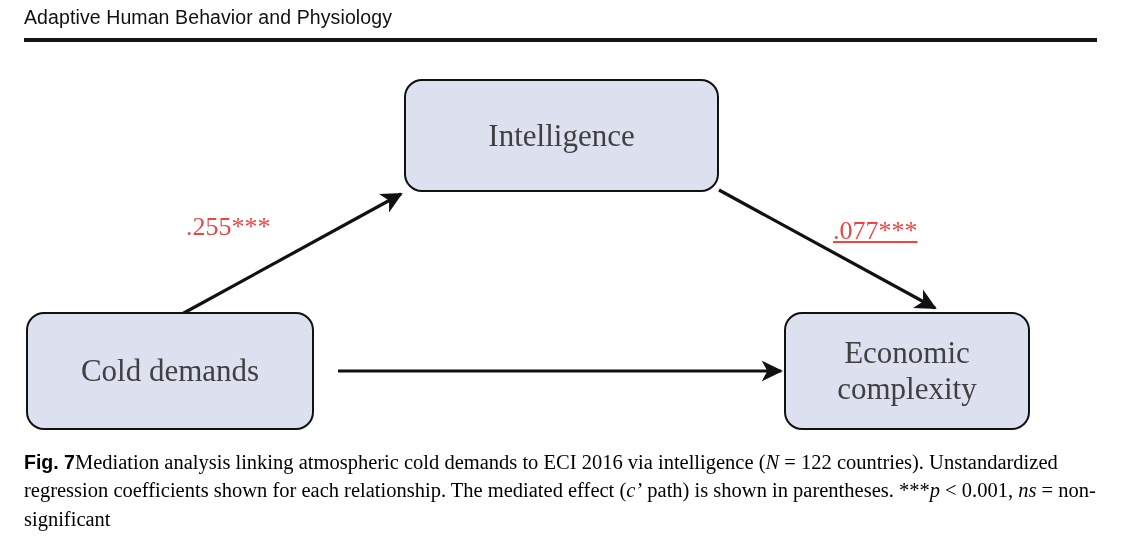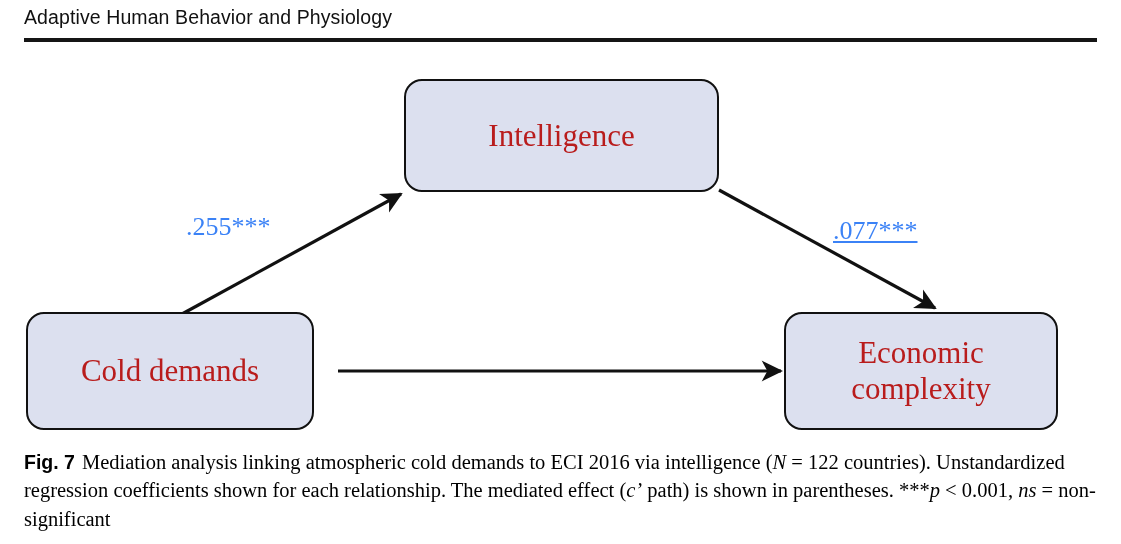--- a/index.html
+++ b/index.html
@@ -64,49 +64,49 @@
     background: #dce0ef;
     border: 2.4px solid #111111;
     border-radius: 18px;
     display: flex;
     align-items: center;
     justify-content: center;
     text-align: center;
     font-family: "Liberation Serif", "DejaVu Serif", serif;
     font-size: 31px;
     line-height: 1.16;
-    color: #b91c1c;
+    color: #404040;
   }
   #node-intelligence {
     left: 404px;
     top: 31px;     
     width: 315px;
     height: 113px; 
   }
   #node-cold-demands {
     left: 26px;
     top: 264px;    
     width: 288px;
     height: 118px; 
   }
   #node-economic-complexity {
     left: 784px;
     top: 264px;
-    width: 274px;
+    width: 246px;
     height: 118px;
   }
   .node-label { display: block; }
   .node-label-2line { display: block; white-space: pre-line; }
 
   
   .path-label {
     position: absolute;
     font-family: "Liberation Serif", "DejaVu Serif", serif;
     font-size: 26px;
-    color: #3b82f6;
+    color: #ef4444;
     white-space: nowrap;
   }
   #label-a-path { left: 186px; top: 164px; }  
   #label-b-path { left: 833px; top: 168px; text-decoration: underline; }
   #label-c-path { left: 456px; top: 333px; }
   .sup-ns {
     font-size: 0.66em;
     font-style: italic;
     vertical-align: super;
     line-height: 0;
@@ -121,21 +121,20 @@
     font-family: "Liberation Serif", "DejaVu Serif", serif;
     font-size: 20.5px;
     line-height: 1.39;
     color: #000000;
     text-align: left;
   }
   #caption-figure-number {
     font-family: "Liberation Sans", "DejaVu Sans", sans-serif;
     font-weight: bold;
     font-size: 19.5px;
-    margin-right: 7px;
   }
   .it { font-style: italic; }
 </style>
 </head>
 <body>
 
 <div id="journal-header">Adaptive Human Behavior and Physiology</div>
 <div id="header-rule"></div>
 
 <div id="figure-canvas">

